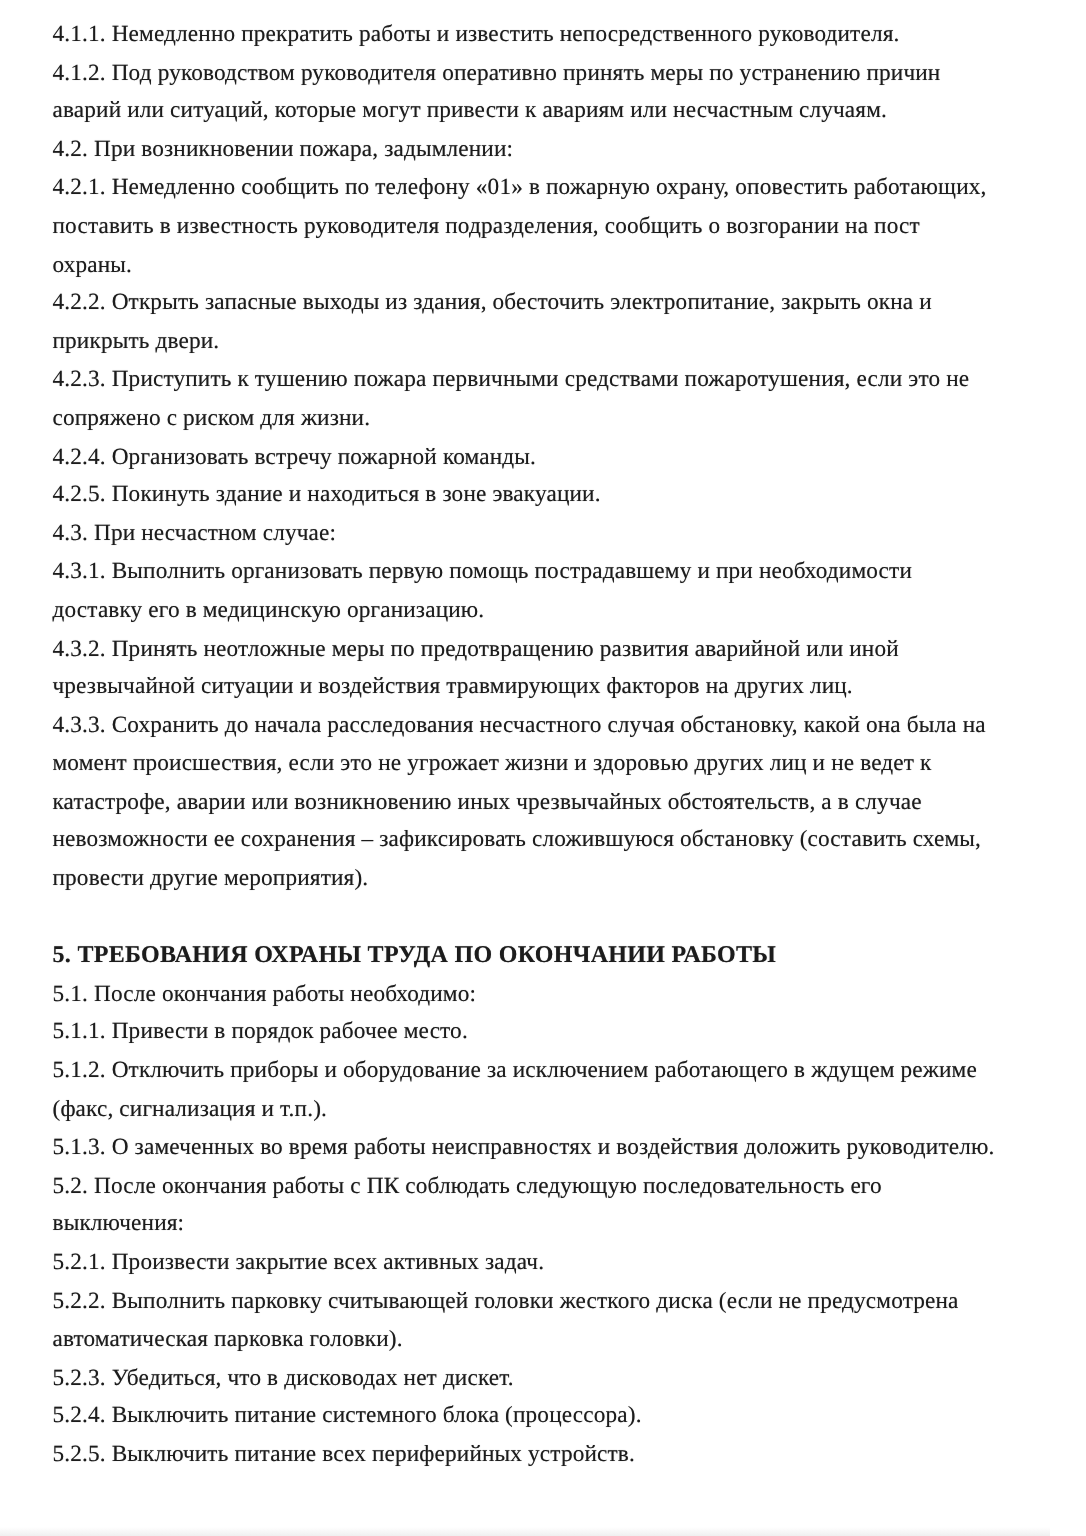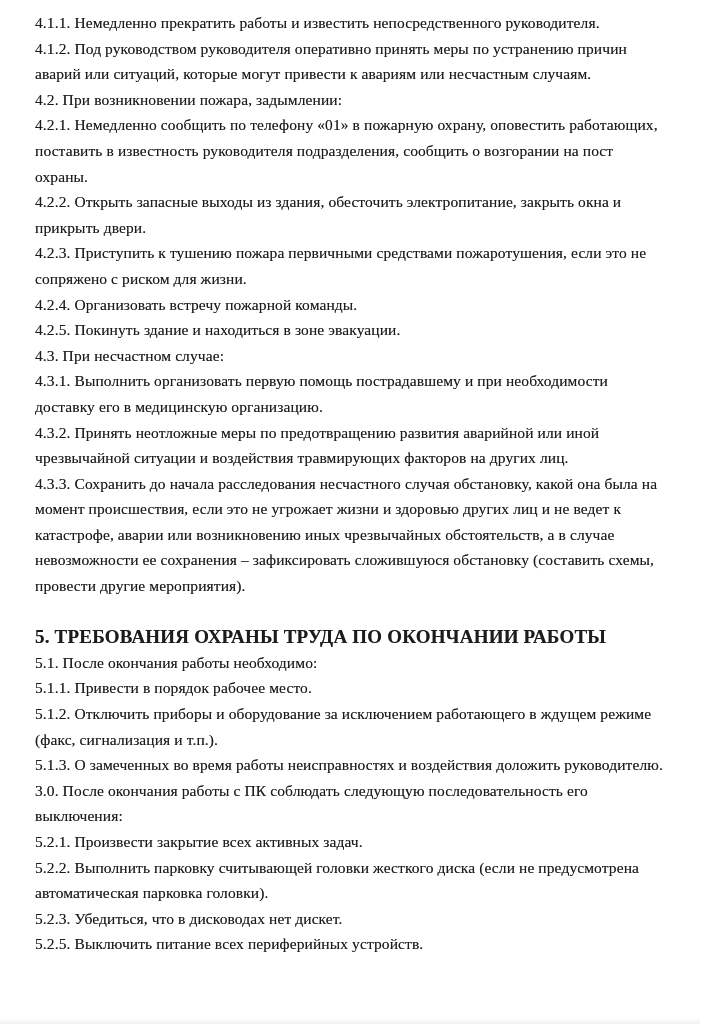--- a/index.html
+++ b/index.html
@@ -29,21 +29,21 @@
     text-shadow: 0 0 0.5px rgba(30,30,30,0.55);
   }
   .para {
     margin: 0;
     padding: 0;
     text-align: left;
   }
   .section-heading {
     margin: 25.6px 0 0 0;
     padding: 0;
-    font-size: 19px;
+    font-size: 16px;
     line-height: 25.6px;
     font-weight: bold;
     letter-spacing: 0.2px;
   }
   .page-bottom-edge {
     position: absolute;
     left: 0;
     bottom: 0;
     width: 100%;
     height: 6px;
@@ -68,21 +68,22 @@
     <p class="para">4.3.1. Выполнить организовать первую помощь пострадавшему и при необходимости доставку его в медицинскую организацию.</p>
     <p class="para">4.3.2. Принять неотложные меры по предотвращению развития аварийной или иной чрезвычайной ситуации и воздействия травмирующих факторов на других лиц.</p>
     <p class="para">4.3.3. Сохранить до начала расследования несчастного случая обстановку, какой она была на момент происшествия, если это не угрожает жизни и здоровью других лиц и не ведет к катастрофе, аварии или возникновению иных чрезвычайных обстоятельств, а в случае невозможности ее сохранения – зафиксировать сложившуюся обстановку (составить схемы, провести другие мероприятия).</p>
 
     <h2 class="section-heading">5. ТРЕБОВАНИЯ ОХРАНЫ ТРУДА ПО ОКОНЧАНИИ РАБОТЫ</h2>
 
     <p class="para">5.1. После окончания работы необходимо:</p>
     <p class="para">5.1.1. Привести в порядок рабочее место.</p>
     <p class="para">5.1.2. Отключить приборы и оборудование за исключением работающего в ждущем режиме (факс, сигнализация и т.п.).</p>
     <p class="para">5.1.3. О замеченных во время работы неисправностях и воздействия доложить руководителю.</p>
-    <p class="para">3.0. После окончания работы с ПК соблюдать следующую последовательность его выключения:</p>
+    <p class="para">5.2. После окончания работы с ПК соблюдать следующую последовательность его выключения:</p>
     <p class="para">5.2.1. Произвести закрытие всех активных задач.</p>
     <p class="para">5.2.2. Выполнить парковку считывающей головки жесткого диска (если не предусмотрена автоматическая парковка головки).</p>
     <p class="para">5.2.3. Убедиться, что в дисководах нет дискет.</p>
+    <p class="para">5.2.4. Выключить питание системного блока (процессора).</p>
     <p class="para">5.2.5. Выключить питание всех периферийных устройств.</p>
 
   </div>
   <div class="page-bottom-edge"></div>
 </div>
 
 </body></html>

